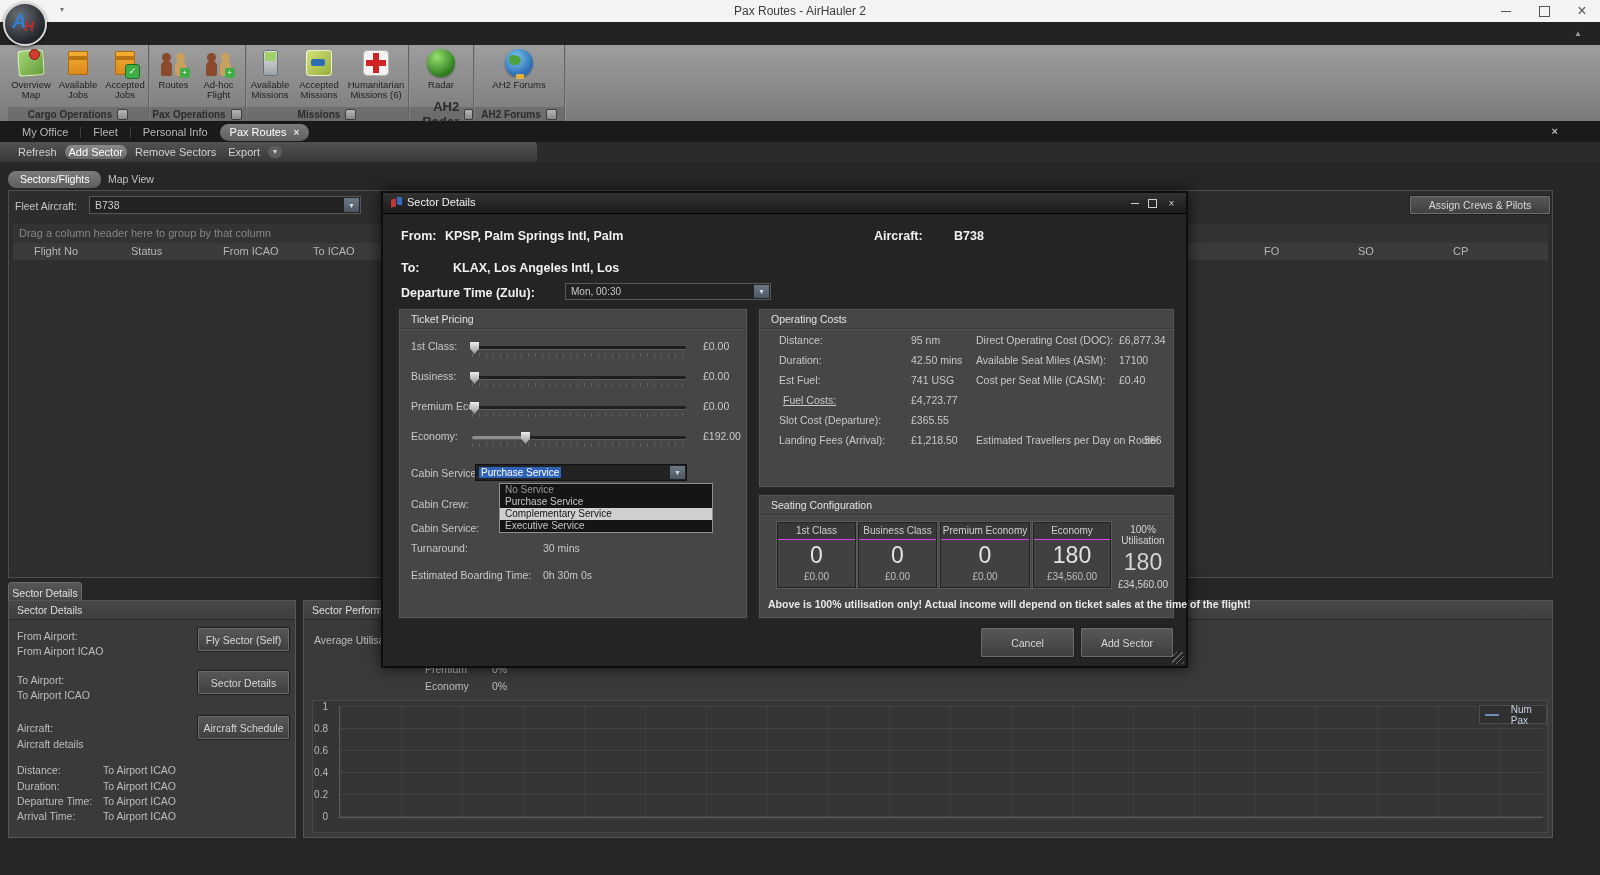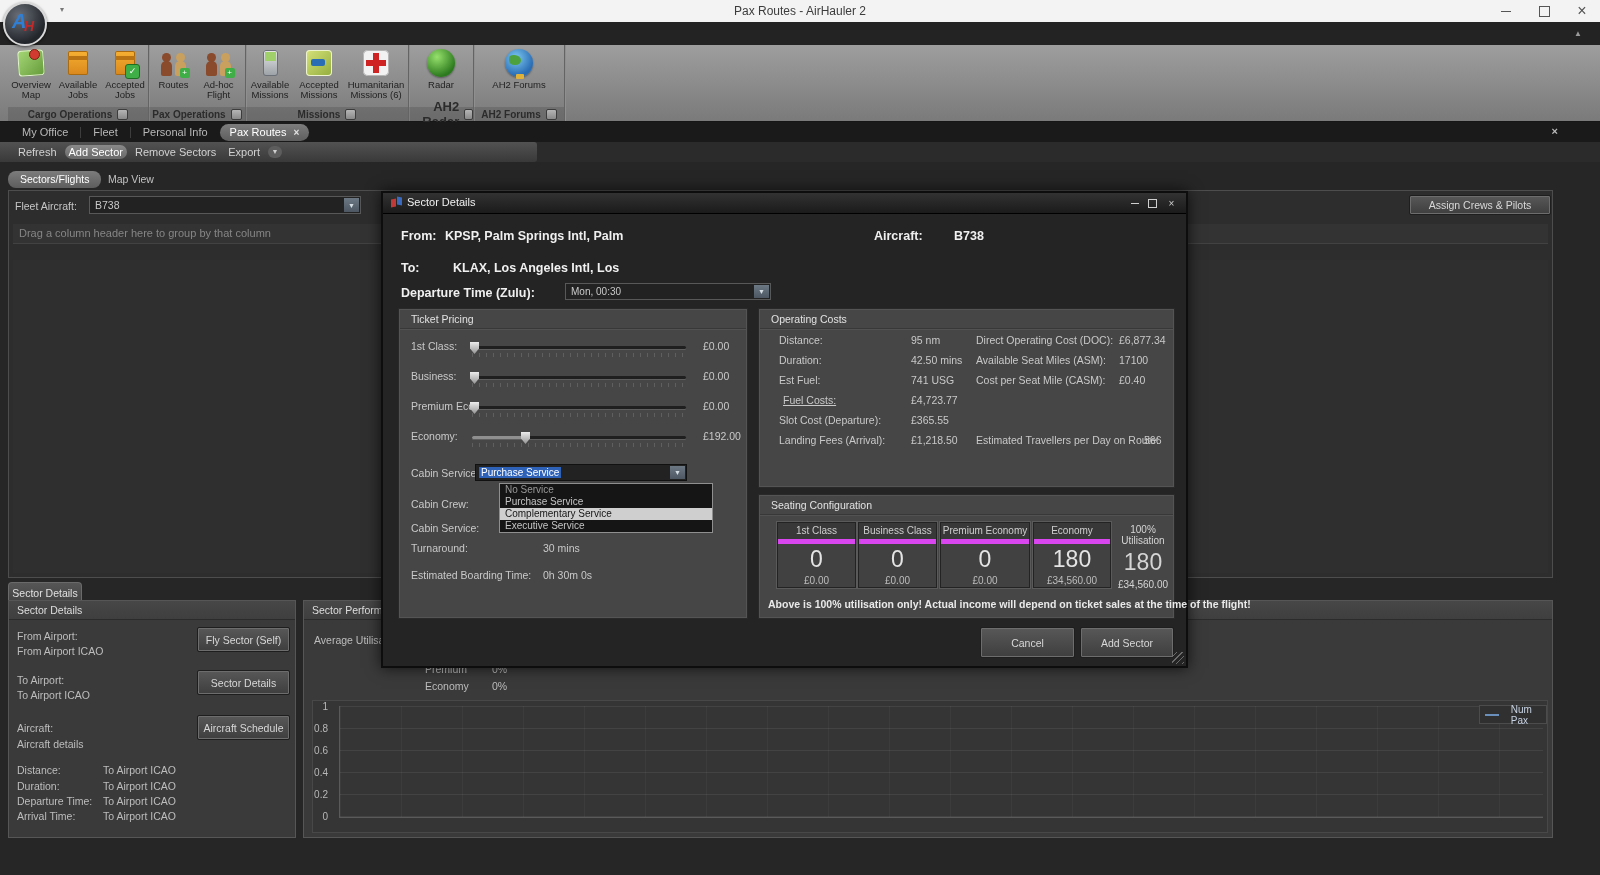--- a/index.html
+++ b/index.html
@@ -138,21 +138,21 @@
   .sl-ticks{position:absolute;height:4px;background:repeating-linear-gradient(to right,#5f5f5f 0 1px,transparent 1px 7px);}
   .sl-thumb{position:absolute;width:9px;height:12px;background:linear-gradient(#ececec,#949494);clip-path:polygon(0 0,100% 0,100% 55%,50% 100%,0 55%);}
 
   #cabin-combo .sel{position:absolute;left:3px;top:2px;font-size:10px;color:#fff;background:#2e62b8;padding:0 2px;}
   #ddlist{position:absolute;background:#151515;border:1px solid #8f8f8f;z-index:40;box-sizing:border-box;margin-left:24px;}
   .dditem{height:12px;line-height:12px;font-size:10px;color:#c4c4c4;padding-left:5px;white-space:nowrap;}
   .dditem.dim{color:#979797;}
   .dditem.hl{background:#cfcfcf;color:#161616;}
 
   .seatcell{position:absolute;background:#414141;border:1px solid #232323;box-shadow:0 0 0 1px #5a5a5a;box-sizing:border-box;overflow:hidden;}
-  .sc-h{height:16px;line-height:16px;background:#383838;border-bottom:5px solid #d946ef;font-size:10px;color:#cfcfcf;text-align:center;white-space:nowrap;overflow:hidden;}
+  .sc-h{height:16px;line-height:16px;background:#383838;border-bottom:1px solid #d946ef;font-size:10px;color:#cfcfcf;text-align:center;white-space:nowrap;overflow:hidden;}
   .sc-n{margin-top:2px;font-size:23px;color:#e4e4e4;text-align:center;}
   .sc-p{margin-top:2px;font-size:10px;color:#bdbdbd;text-align:center;}
   .tot{text-align:center;color:#d5d5d5;}
 
   #grip{position:absolute;right:2px;bottom:2px;width:12px;height:12px;background:repeating-linear-gradient(135deg,transparent 0 3px,#6b6b6b 3px 4px);}
 
   
   #statusbar{position:absolute;left:0;top:836px;width:1600px;height:39px;background:#272727;border-top:1px solid #101010;}
   .sbt{position:absolute;top:9px;font-size:10.5px;color:#b5b5b5;white-space:nowrap;}
   #sgrip{position:absolute;left:1506px;top:12px;width:2px;height:2px;background:#777;
@@ -346,20 +346,29 @@
   <div id="flights">
     <span class="t" style="left:6px;top:9px;font-size:10.5px;">Fleet Aircraft:</span>
     <div class="combo" style="left:80px;top:5px;width:272px;height:18px;">
       <span class="val">B738</span>
       <span class="arrow">▼</span>
     </div>
     <div class="btn" style="left:1400px;top:4px;width:142px;height:20px;">Assign Crews &amp; Pilots</div>
 
     <div id="grouphint">
       <span class="t" style="left:6px;top:3px;color:#868686;">Drag a column header here to group by that column</span>
+    </div>
+    <div id="gridhead">
+      <span class="colh" style="left:21px;">Flight No</span>
+      <span class="colh" style="left:118px;">Status</span>
+      <span class="colh" style="left:210px;">From ICAO</span>
+      <span class="colh" style="left:300px;">To ICAO</span>
+      <span class="colh" style="left:1251px;">FO</span>
+      <span class="colh" style="left:1345px;">SO</span>
+      <span class="colh" style="left:1440px;">CP</span>
     </div>
     <div id="gridbody"></div>
   </div>
 
   <div id="sd-tab"><span>Sector Details</span></div>
   <div class="panel" style="left:8px;top:600px;width:288px;height:238px;">
     <div class="ptitle">
         <span>Sector Details</span>
       </div>
     <span class="flabel abs" style="left:8px;top:29px;">From Airport:</span>

